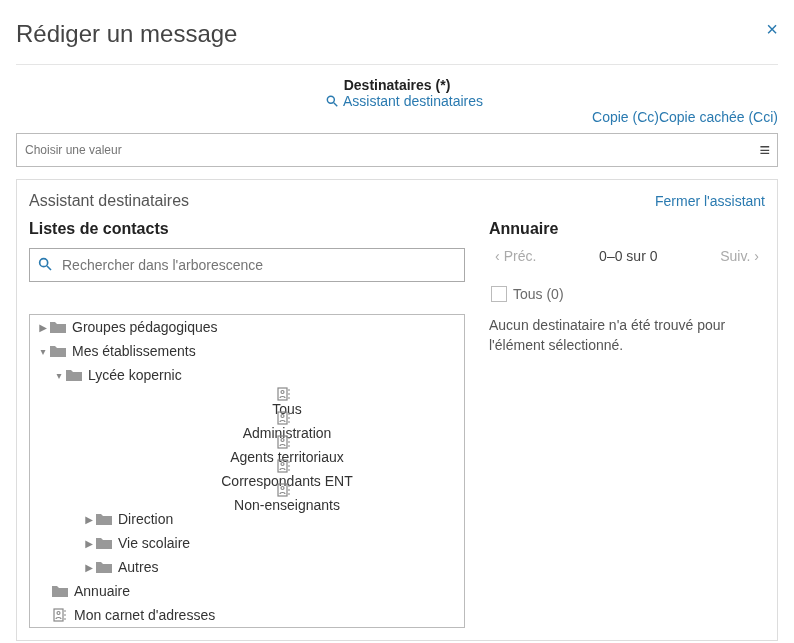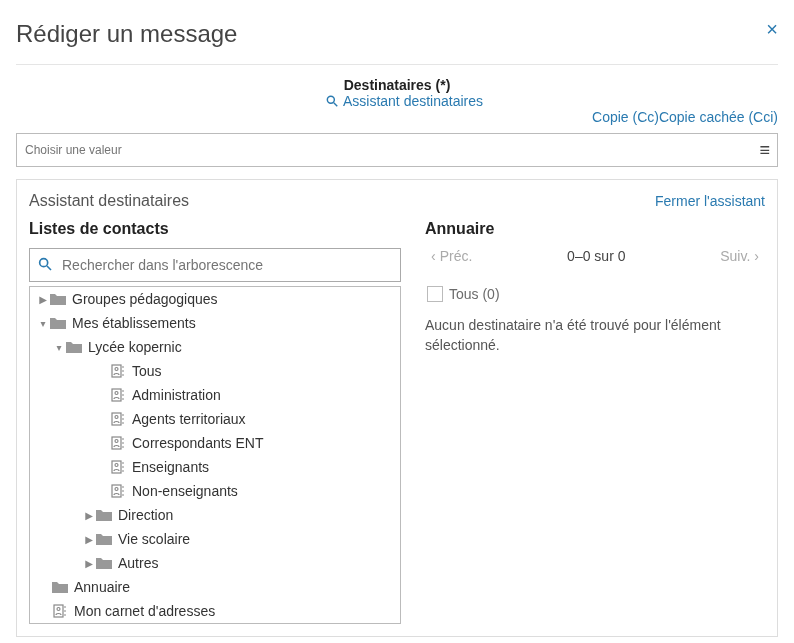--- a/index.html
+++ b/index.html
@@ -13,39 +13,39 @@
   .link { color: #2a7ab0; cursor: pointer; }
   .assist-link { margin-left: 14px; font-size: 14px; display: inline-flex; align-items: center; gap: 4px; }
   .right-links { margin-left: auto; display: flex; }
   .input-wrap { position: relative; margin-bottom: 12px; }
   .input-wrap input { width: 100%; height: 34px; border: 1px solid #bbb; padding: 6px 36px 6px 8px; font-size: 12px; color: #777; }
   .input-wrap .menu-icon { position: absolute; right: 8px; top: 7px; color: #444; font-size: 18px; pointer-events: none; }
   .panel { border: 1px solid #ddd; padding: 12px; position: relative; }
   .panel-head { display: flex; justify-content: space-between; margin-bottom: 10px; align-items: center; }
   .panel-title { font-size: 16px; color: #555; }
   .cols { display: flex; gap: 24px; }
-  .leftcol { width: 372px; }
+  .leftcol { width: 436px; }
   .rightcol { flex: 1; }
   .section-title { font-weight: 700; font-size: 16px; color: #222; margin-bottom: 10px; }
-  .searchbox { position: relative; margin-bottom: 4px; }
+  .searchbox { position: relative; margin-bottom: 32px; }
   .searchbox input { width: 100%; height: 34px; border: 1px solid #aaa; padding: 6px 8px 6px 32px; font-size: 14px; }
   .searchbox .mag { position: absolute; left: 8px; top: 8px; color: #2a7ab0; }
   .tree { border: 1px solid #bbb; font-size: 14px; }
   .tree-row { display: flex; align-items: center; height: 24px; padding-left: 4px; cursor: pointer; }
   .tree-row.selected { background: #eaf3fb; }
   .tog { width: 14px; display: inline-block; color: #888; font-size: 10px; text-align: center; }
   .ico { width: 16px; height: 14px; display: inline-flex; align-items: center; justify-content: center; margin-right: 6px; }
   .folder { fill: #999; }
   .contact-ico { stroke: #888; fill: none; }
   .tree-row .lbl { color: #333; white-space: nowrap; }
   .tree-row.selected .lbl { font-weight: 700; }
   .ind1 { padding-left: 6px; }
   .ind2 { padding-left: 22px; }
   .ind3 { padding-left: 52px; }
-  .ind4 { padding-left: 80px; }
+  .ind4 { padding-left: 80px; flex-direction: column; }
   .highlight-box { border: 3px solid #d22; border-radius: 4px; padding: 0 4px; display: inline-flex; align-items: center; height: 22px; }
   .arrow-annot { position: absolute; }
   .pager { display: flex; align-items: center; justify-content: space-between; color: #aaa; font-size: 14px; margin-top: 10px; margin-bottom: 22px; padding: 0 6px; }
   .pager .mid { color: #444; }
   .chk-row { display: flex; gap: 6px; color: #6b6b6b; margin-bottom: 14px; margin-left: 2px; }
   .chk { width: 16px; height: 16px; border: 1px solid #bbb; display: inline-block; }
   .msg { color: #555; font-size: 14px; line-height: 1.4; }
   svg { display: block; }
 </style>
 </head>
@@ -178,33 +178,20 @@
                   <circle cx="5.5" cy="5" r="1.5"></circle>
                   <path d="M3 11 c0-2 5-2 5 0"></path>
                   <line x1="11" y1="3" x2="13" y2="3"></line>
                   <line x1="11" y1="7" x2="13" y2="7"></line>
                   <line x1="11" y1="11" x2="13" y2="11"></line>
                 </svg>
               </span>
             <span class="lbl">Correspondants ENT</span>
           </div>
 
-          <div class="tree-row ind4">
-            <span class="ico">
-                <svg width="14" height="14" viewBox="0 0 14 14" class="contact-ico" stroke-width="1.2">
-                  <rect x="1" y="1" width="9" height="12"></rect>
-                  <circle cx="5.5" cy="5" r="1.5"></circle>
-                  <path d="M3 11 c0-2 5-2 5 0"></path>
-                  <line x1="11" y1="3" x2="13" y2="3"></line>
-                  <line x1="11" y1="7" x2="13" y2="7"></line>
-                  <line x1="11" y1="11" x2="13" y2="11"></line>
-                </svg>
-              </span>
-            <span class="lbl">Enseignants</span>
-          </div>
 
           <div class="tree-row ind4">
             <span class="ico">
                 <svg width="14" height="14" viewBox="0 0 14 14" class="contact-ico" stroke-width="1.2">
                   <rect x="1" y="1" width="9" height="12"></rect>
                   <circle cx="5.5" cy="5" r="1.5"></circle>
                   <path d="M3 11 c0-2 5-2 5 0"></path>
                   <line x1="11" y1="3" x2="13" y2="3"></line>
                   <line x1="11" y1="7" x2="13" y2="7"></line>
                   <line x1="11" y1="11" x2="13" y2="11"></line>

